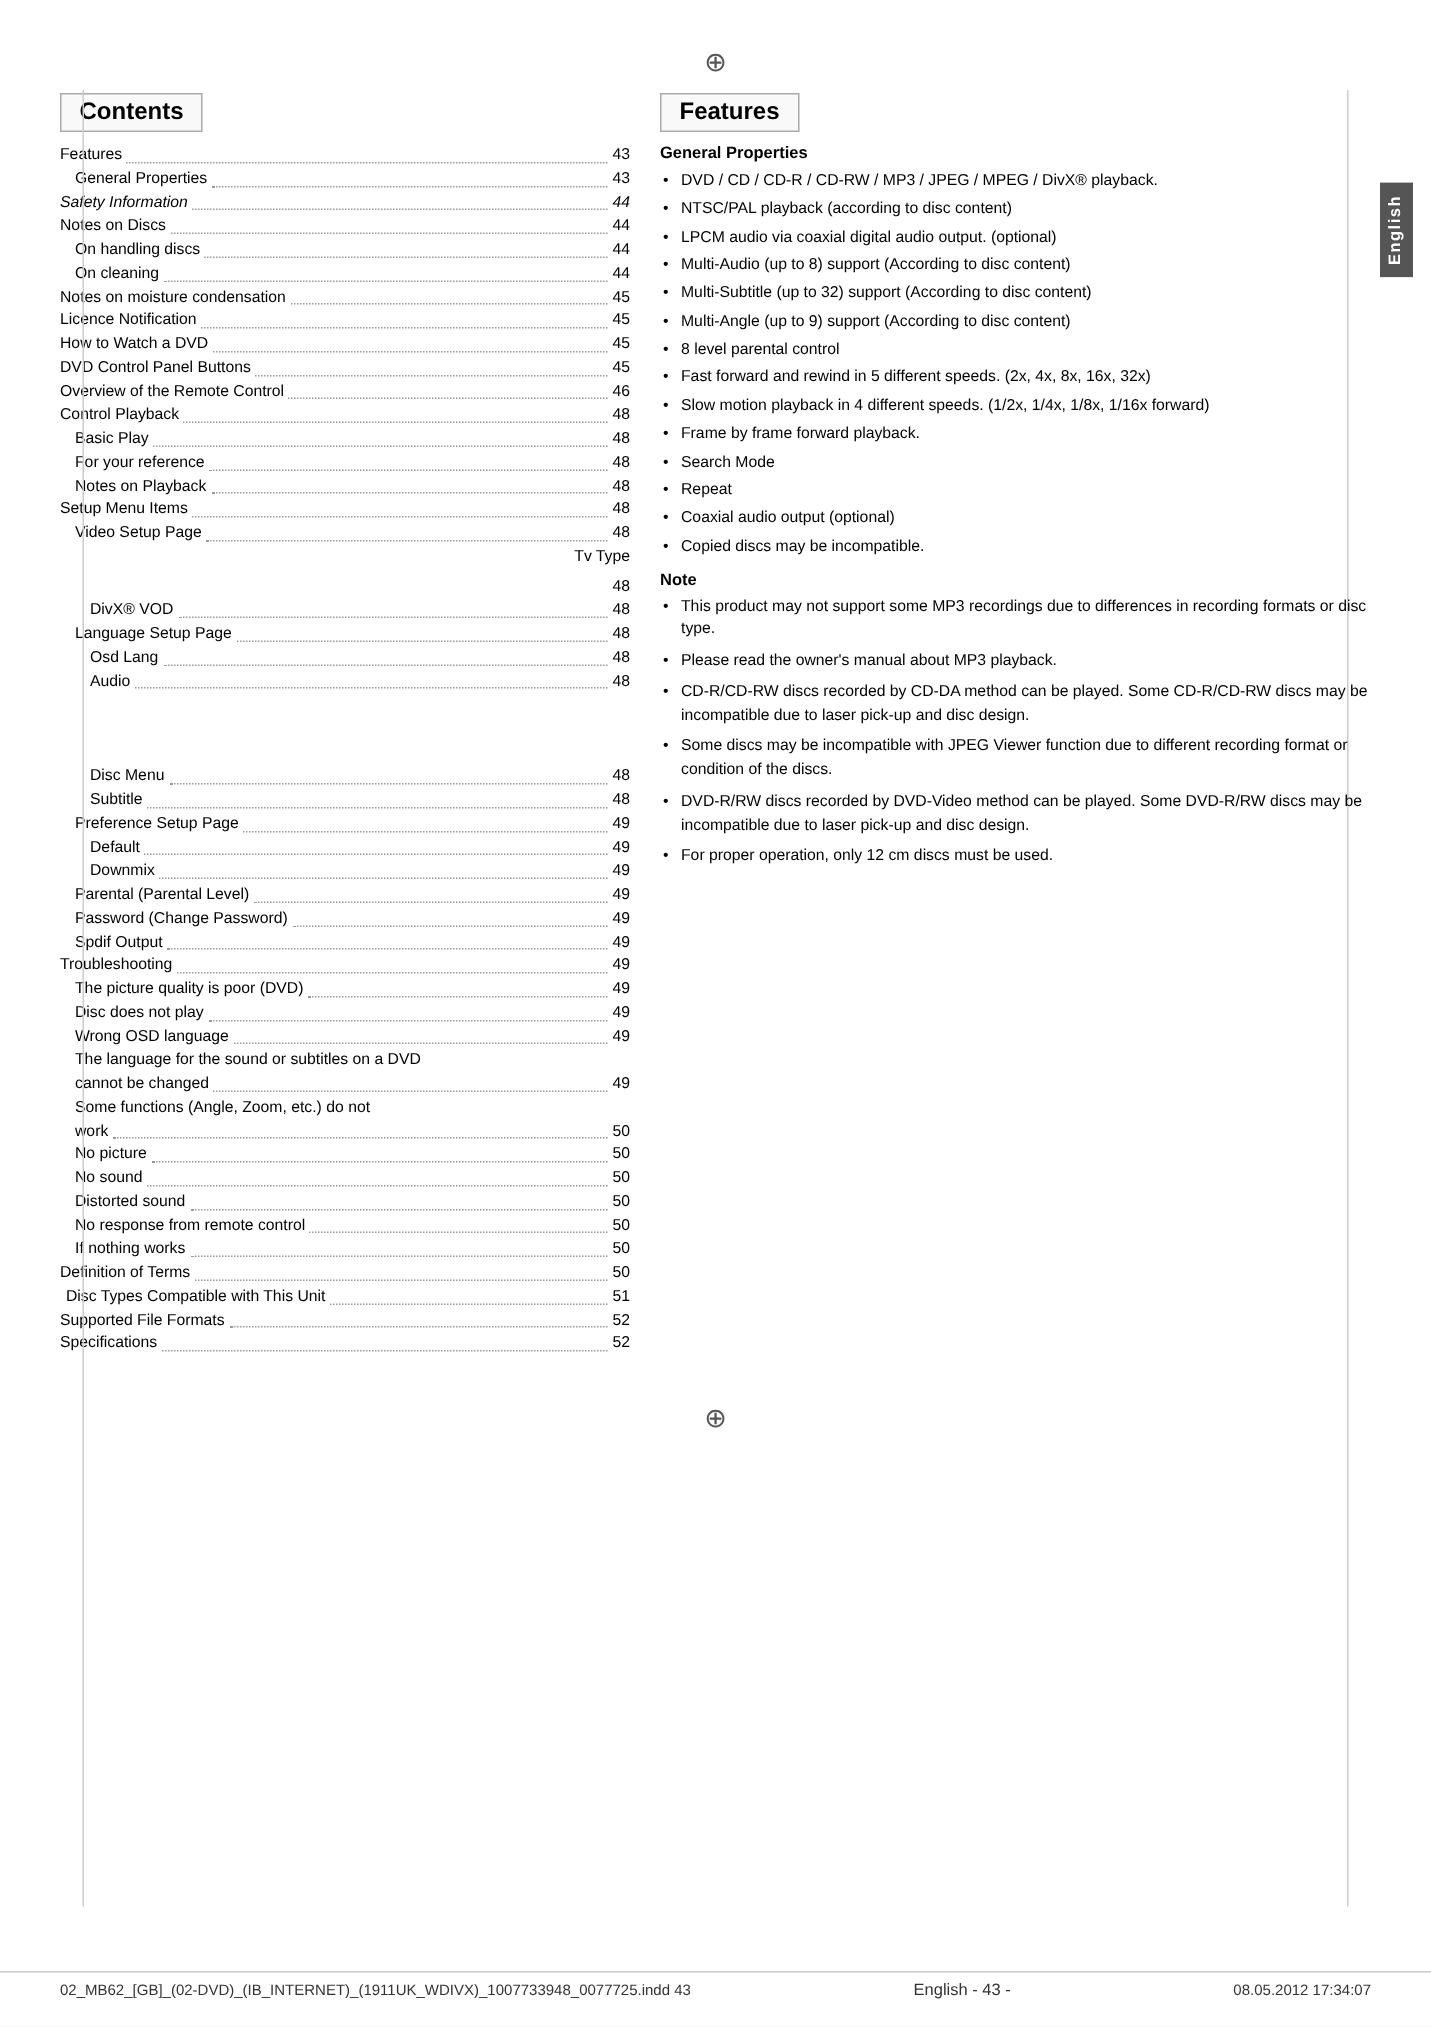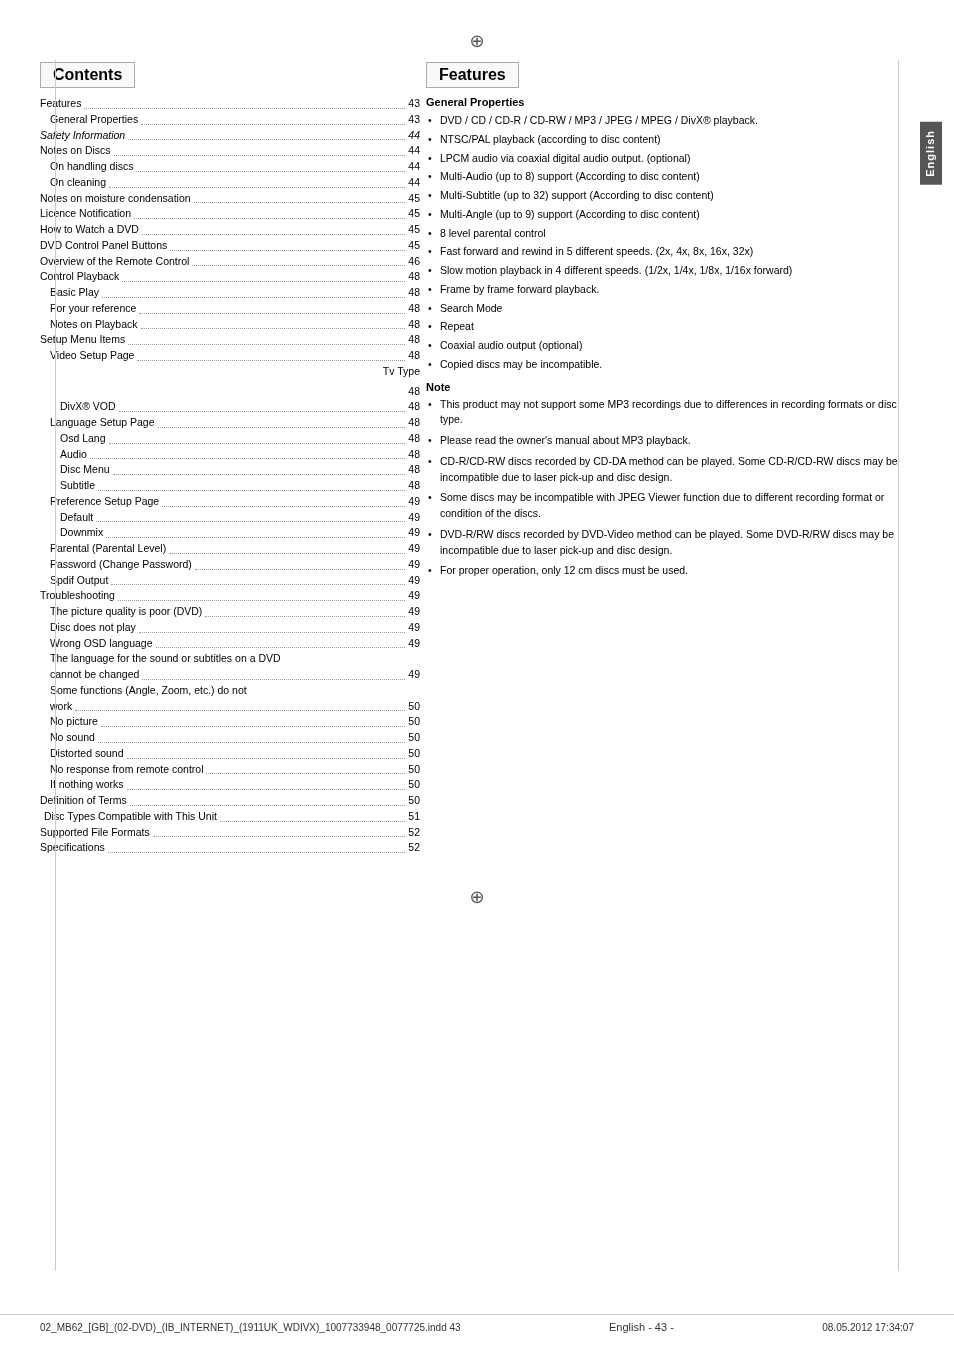--- a/index.html
+++ b/index.html
@@ -12,21 +12,21 @@
     .page {
       width: 954px;
       min-height: 1351px;
       background: #fff;
       margin: 0 auto;
       position: relative;
       padding: 30px 40px 60px 40px;
     }
     .columns {
       display: flex;
-      gap: 6px;
+      gap: 20px;
       margin-top: 10px;
     }
     
     .left-col {
       width: 380px;
       flex-shrink: 0;
     }
     .right-col {
       flex: 1;
       position: relative;
@@ -276,21 +276,21 @@
           <div style="display: flex; align-items: flex-end; font-size: 10.5px; line-height: 1.5;">
             <span style="padding-left: 20px; white-space: nowrap;">Osd Lang</span>
             <span style="flex: 1 1 0%; border-bottom: 1px dotted rgb(153, 153, 153); margin: 0px 3px 3px;"></span>
             <span style="white-space: nowrap;">48</span>
           </div>
           <div style="display: flex; align-items: flex-end; font-size: 10.5px; line-height: 1.5;">
             <span style="padding-left: 20px; white-space: nowrap;">Audio</span>
             <span style="flex: 1 1 0%; border-bottom: 1px dotted rgb(153, 153, 153); margin: 0px 3px 3px;"></span>
             <span style="white-space: nowrap;">48</span>
           </div>
-          <div style="display: flex; align-items: flex-end; font-size: 10.5px; line-height: 1.5;">
+          <div style="display: flex; align-items: flex-end; font-size: 10.5px; line-height: 1.5; margin-top: 48px;">
             <span style="padding-left: 20px; white-space: nowrap;">Disc Menu</span>
             <span style="flex: 1 1 0%; border-bottom: 1px dotted rgb(153, 153, 153); margin: 0px 3px 3px;"></span>
             <span style="white-space: nowrap;">48</span>
           </div>
           <div style="display: flex; align-items: flex-end; font-size: 10.5px; line-height: 1.5;">
             <span style="padding-left: 20px; white-space: nowrap;">Subtitle</span>
             <span style="flex: 1 1 0%; border-bottom: 1px dotted rgb(153, 153, 153); margin: 0px 3px 3px;"></span>
             <span style="white-space: nowrap;">48</span>
           </div>
           <div style="display: flex; align-items: flex-end; font-size: 10.5px; line-height: 1.5;">

